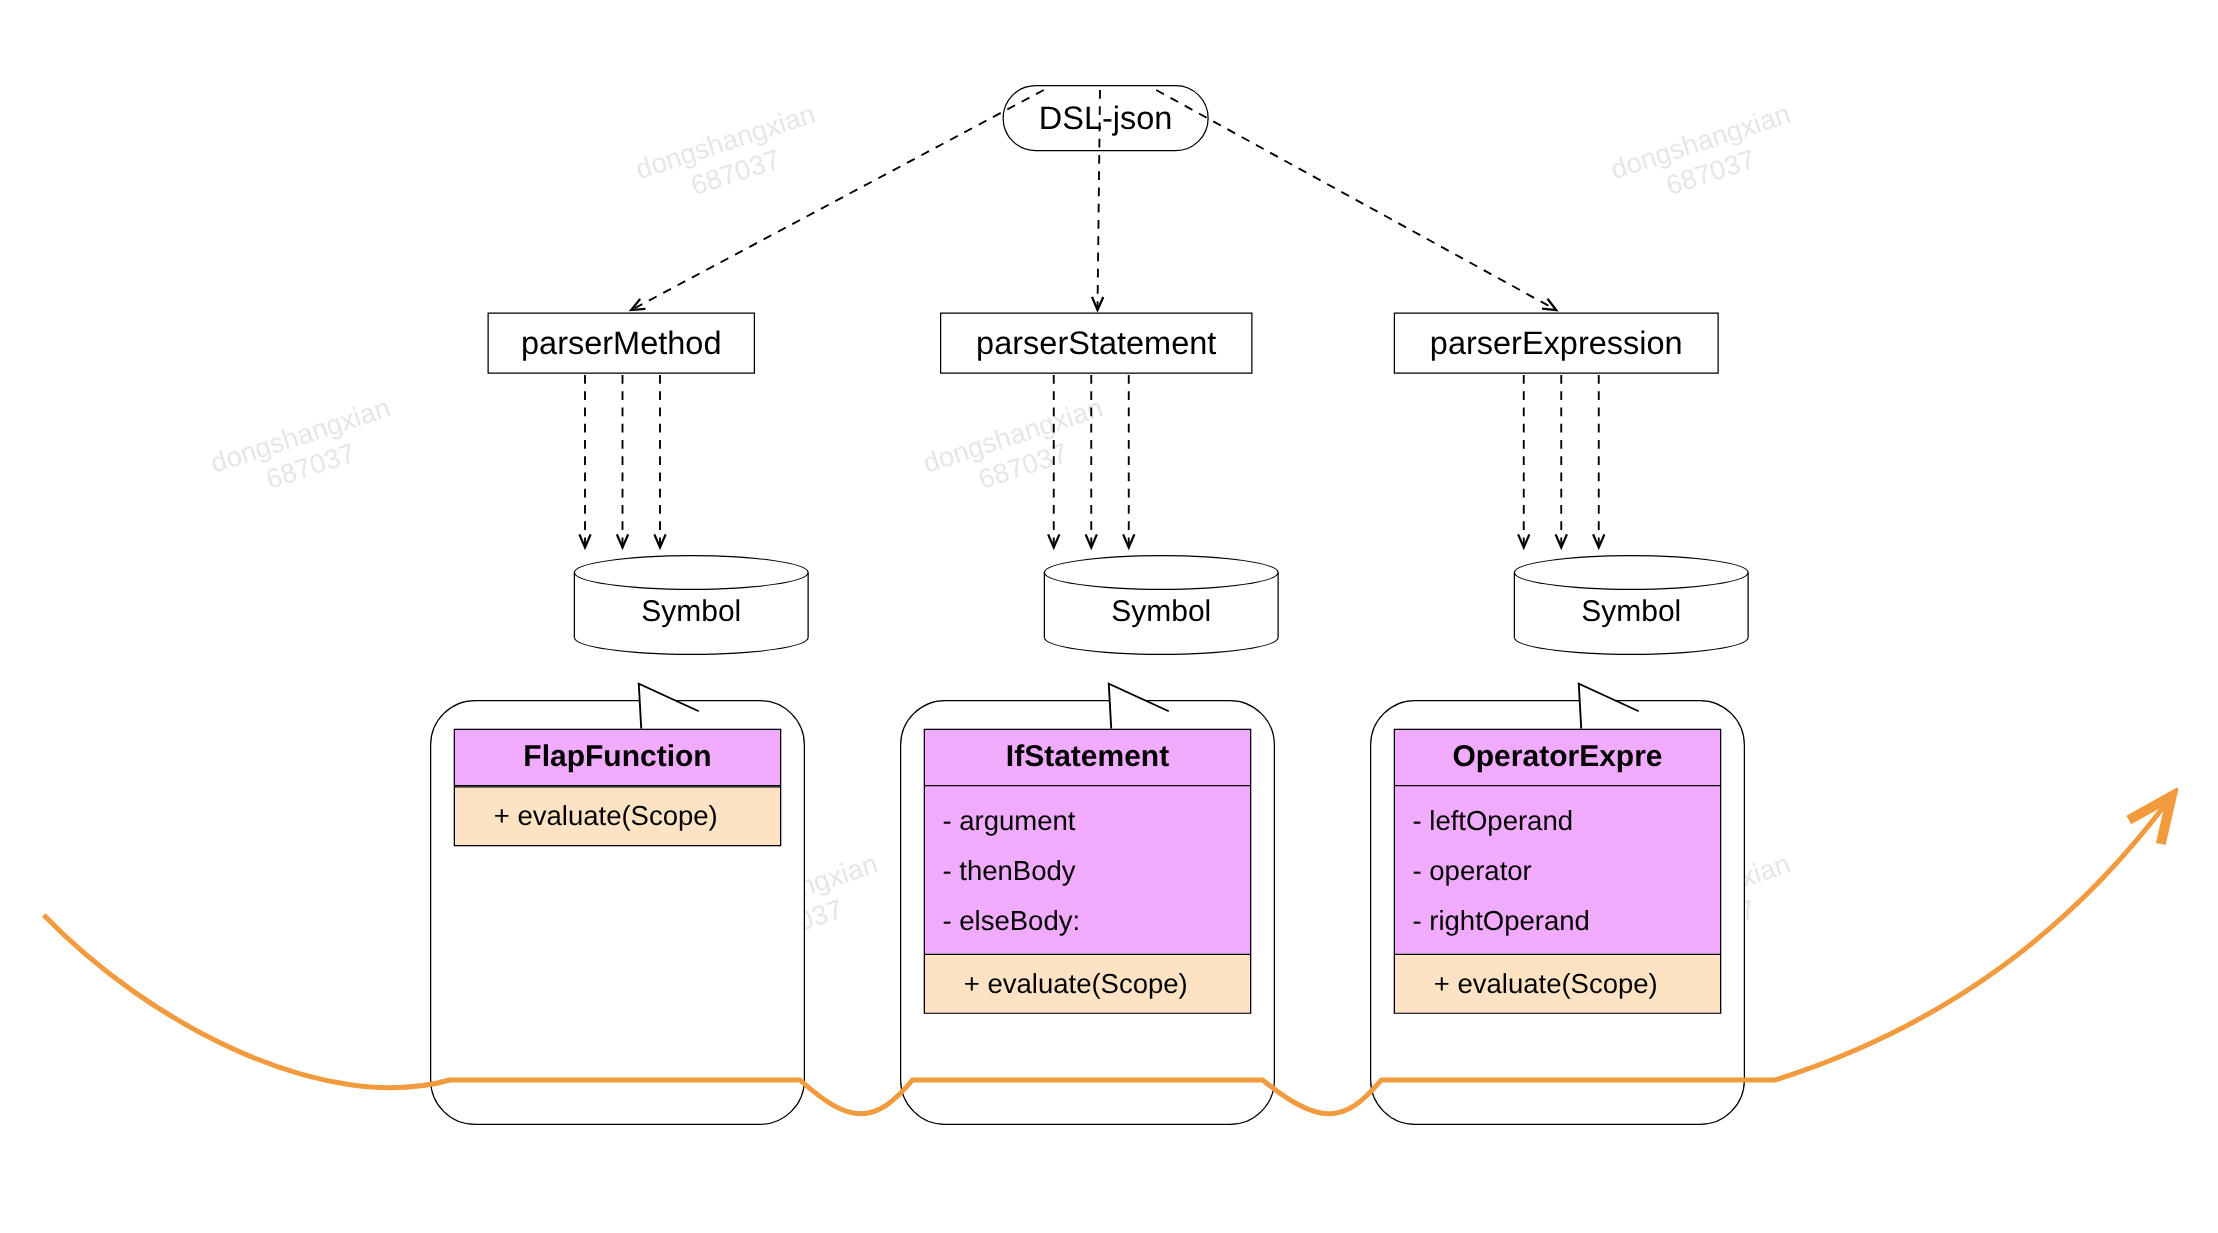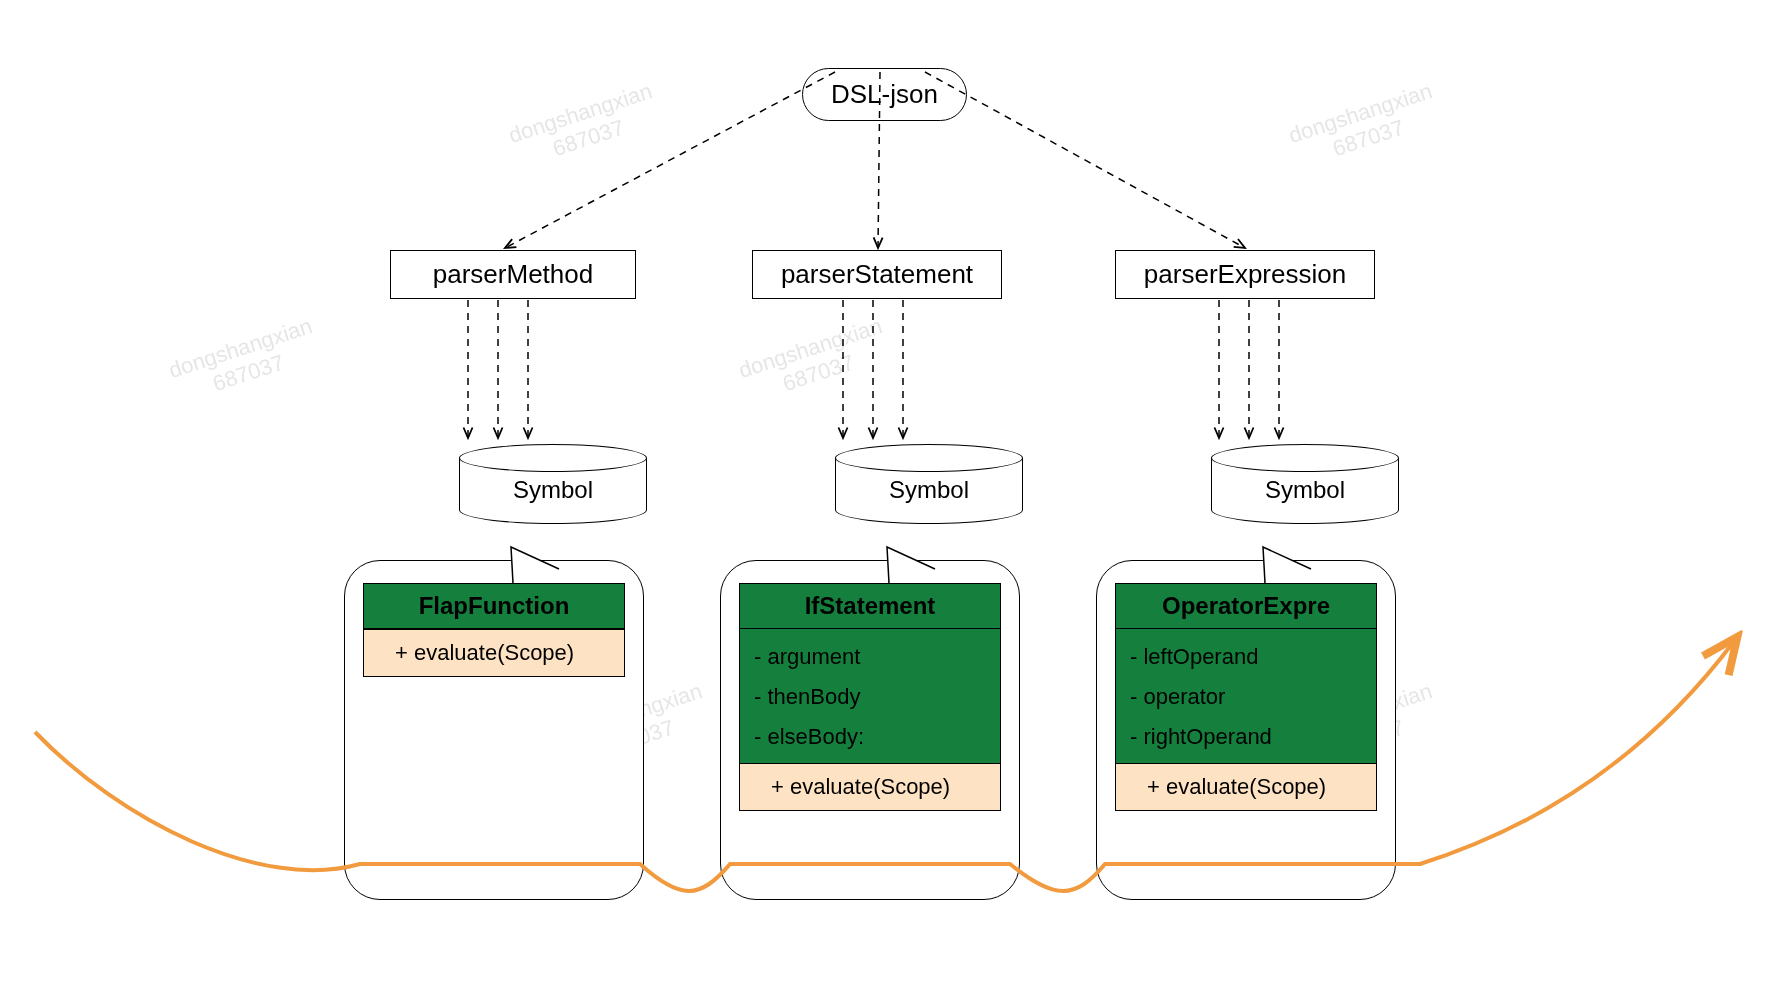--- a/index.html
+++ b/index.html
@@ -89,21 +89,21 @@
     position: absolute;
     top: -16px;
     left: 160px;
     width: 60px; height: 40px;
     overflow: visible;
   }
   .card {
     position: absolute;
     left: 18px; right: 18px; top: 22px;
     border: 1.5px solid #000;
-    background: #15803d;
+    background: #f0abfc;
   }
   .card .title {
     border-bottom: 1.5px solid #000;
     font-weight: 700;
     font-size: 24px;
     padding: 8px 14px;
     text-align: center;
   }
   .card ul {
     list-style: none;
@@ -153,21 +153,21 @@
     <span>dongshangxian</span><br><span>687037</span>
   </div>
   <div class="watermark" style="left:1290px; top:700px;">
     <span>dongshangxian</span><br><span>687037</span>
   </div>
 
   <div class="node-root" style="left:802px; top:20px;margin-top:48px;">
     <span>DSL-json</span>
   </div>
 
-  <div class="node-box" style="left:390px; top:250px; width:246px;">
+  <div class="node-box" style="left:390px; top:250px; width:214px;">
     <span>parserMethod</span>
   </div>
   <div class="node-box" style="left:752px; top:250px; width:250px;">
     <span>parserStatement</span>
   </div>
   <div class="node-box" style="left:1115px; top:250px; width:260px;">
     <span>parserExpression</span>
   </div>
 
   <div class="cyl" style="left:416px; top:444px;">

